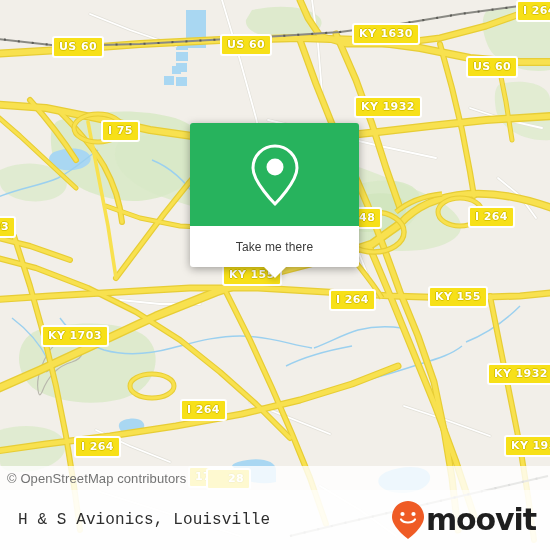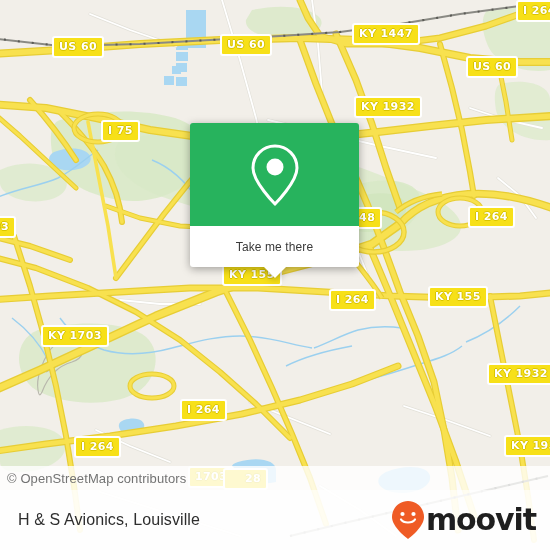--- a/index.html
+++ b/index.html
@@ -119,21 +119,21 @@
     top: 490px;
     width: 550px;
     height: 60px;
     background: rgba(255,255,255,0.92);
     display: flex;
     align-items: center;
     justify-content: space-between;
     z-index: 31;
   }
   #footer-title {
-    font-family: Liberation Sans, sans-serif;
+    font-family: Liberation Mono, monospace;
     font-size: 16px;
     color: #2e2e2e;
     padding-left: 18px;
     letter-spacing: 0.1px;
     white-space: nowrap;
   }
   #brand {
     display: flex;
     align-items: center;
     padding-right: 14px;
@@ -330,37 +330,37 @@
         <path d="M290,536 L340,524 L392,512 L444,500 L496,488 L548,476" stroke="#8a8a84" stroke-width="2"></path>
         <path d="M290,536 L340,524 L392,512 L444,500 L496,488 L548,476" stroke="#5a5a55" stroke-width="2" stroke-dasharray="2 12"></path>
       </g>
     </g>
   </svg>
 
   <div id="shield-layer">
       <div class="shield" style="left: 52px; top: 36px;">US 60</div>
       <div class="shield" style="left: 220px; top: 34px;">US 60</div>
       <div class="shield" style="left: 466px; top: 56px;">US 60</div>
-      <div class="shield" style="left: 352px; top: 23px;">KY 1447</div>
+      <div class="shield" style="left: 352px; top: 23px;">KY 1630</div>
       <div class="shield" style="left: 354px; top: 96px;">KY 1932</div>
       <div class="shield" style="left: 516px; top: 0px;">I 264</div>
       <div class="shield" style="left: 101px; top: 120px;">I 75</div>
       <div class="shield" style="left: 468px; top: 206px;">I 264</div>
       <div class="shield" style="left: 336px; top: 207px;">1848</div>
       <div class="shield" style="left: -22px; top: 216px;">703</div>
       <div class="shield" style="left: 222px; top: 264px;">KY 155</div>
       <div class="shield" style="left: 428px; top: 286px;">KY 155</div>
       <div class="shield" style="left: 329px; top: 289px;">I 264</div>
       <div class="shield" style="left: 41px; top: 325px;">KY 1703</div>
       <div class="shield" style="left: 487px; top: 363px;">KY 1932</div>
       <div class="shield" style="left: 180px; top: 399px;">I 264</div>
       <div class="shield" style="left: 74px; top: 436px;">I 264</div>
       <div class="shield" style="left: 504px; top: 435px;">KY 1932</div>
       <div class="shield" style="left: 188px; top: 466px;">1703</div>
-      <div class="shield" style="left: 223px; top: 468px; padding-left: 20px;">28</div>
+      <div class="shield" style="left: 206px; top: 468px; padding-left: 20px;">28</div>
     </div>
 
   <div id="popup-card">
     <div id="popup-image">
       <svg width="54" height="66" viewBox="0 0 54 66">
         <path d="M27,4 C14.8,4 5,13.8 5,26 C5,40 27,62 27,62 C27,62 49,40 49,26 C49,13.8 39.2,4 27,4 Z" fill="none" stroke="#ffffff" stroke-width="3"></path>
         <circle cx="27" cy="25" r="8.5" fill="#ffffff"></circle>
       </svg>
     </div>
     <div id="popup-footer">

